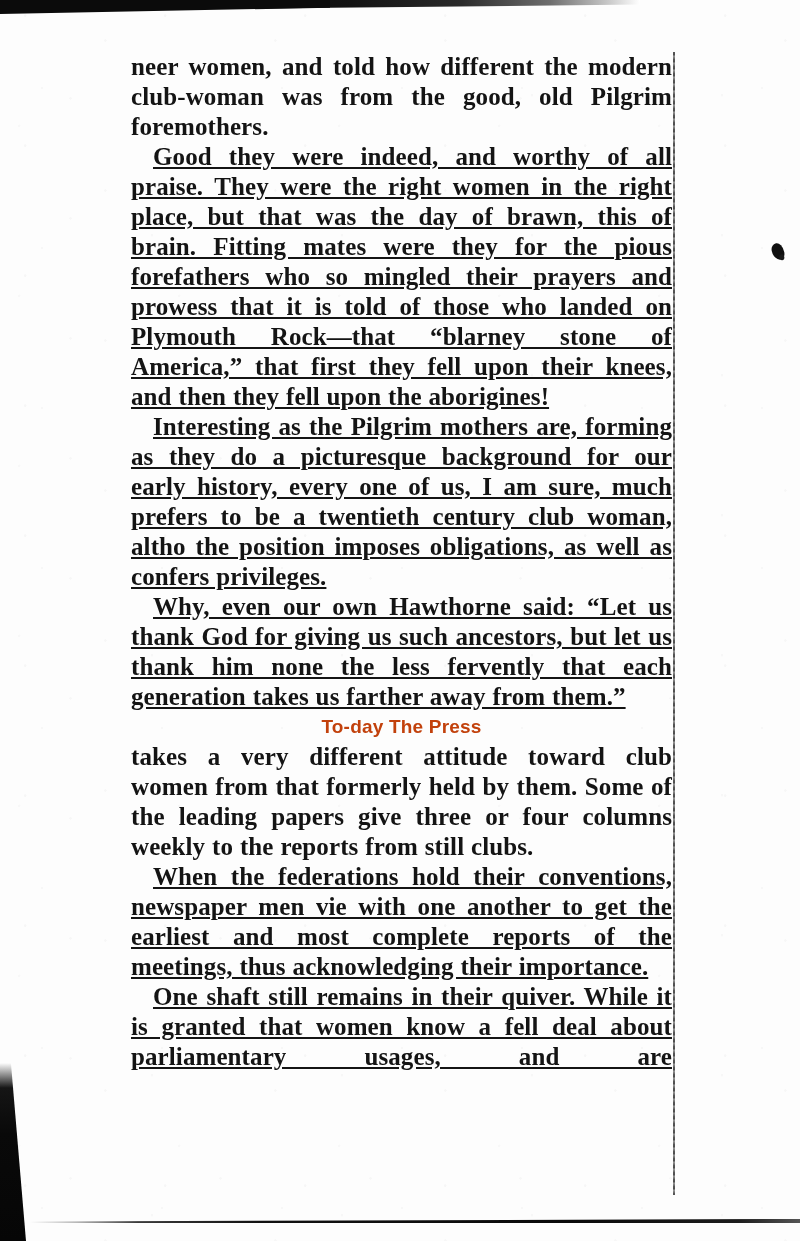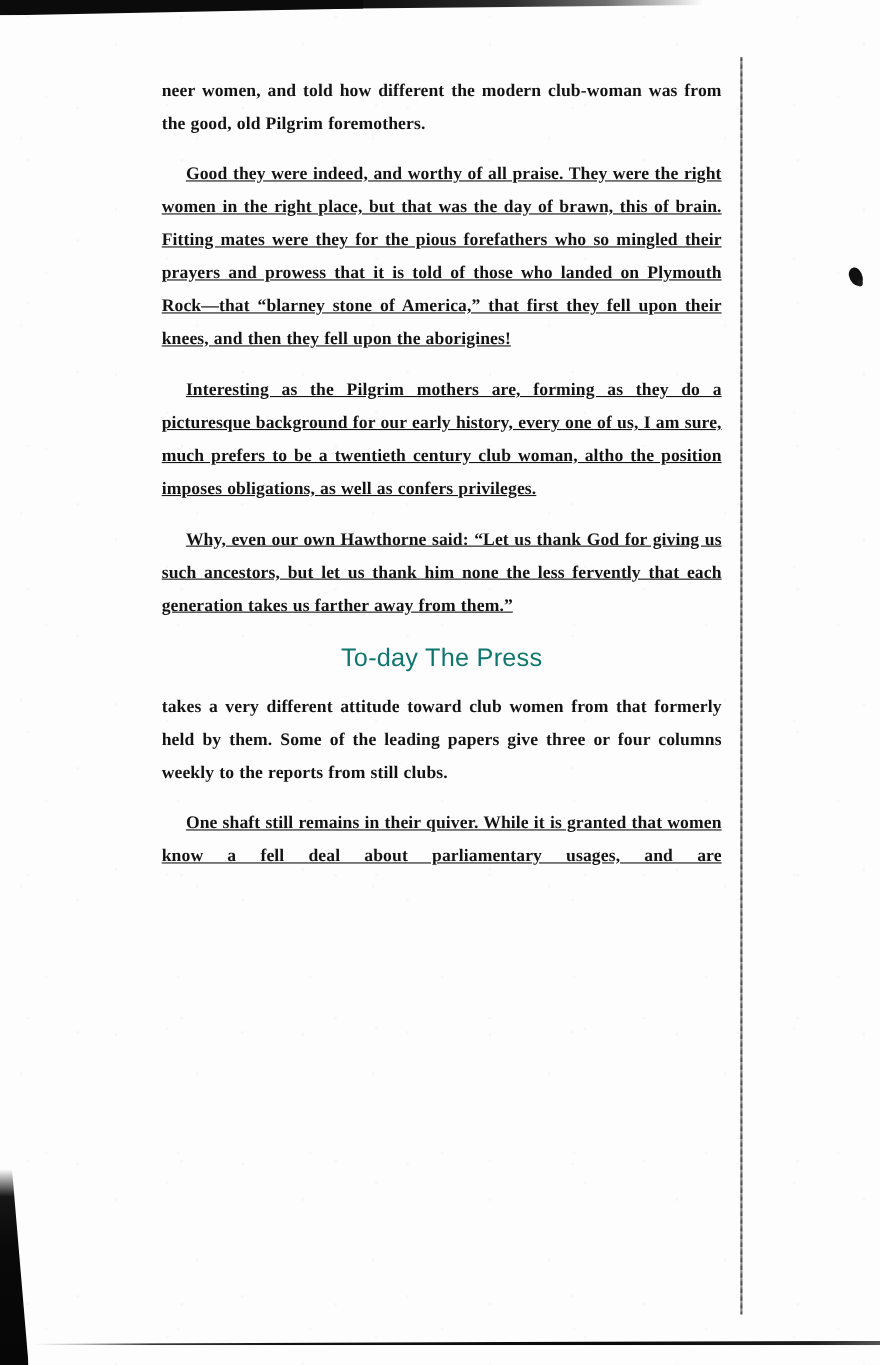--- a/index.html
+++ b/index.html
@@ -94,47 +94,47 @@
   }
 
   
   .column {
     position: absolute;
     left: 131px;
     top: 52px;
     width: 541px;
   }
   .para {
-    margin: 16px;
+    margin: 0;
     text-align: justify;
     text-align-last: left;
-    font-size: 16px;
+    font-size: 25px;
     line-height: 30px;
     letter-spacing: .1px;
     word-spacing: .5px;
     color: #141414;
     font-weight: 700;
     font-family: "Liberation Serif", "DejaVu Serif", serif;
     -webkit-font-smoothing: none;
   }
   .para.indent {
     text-indent: 22px;
     text-decoration: underline;
   }
   .para.last-justify {
     text-align-last: justify;
   }
   .subhead {
     margin: 0;
     text-align: center;
-    font-size: 23px;
+    font-size: 19px;
     line-height: 30px;
-    font-weight: 400;
+    font-weight: 700;
     letter-spacing: .2px;
-    color: #0f766e;
+    color: #c2410c;
     font-family: "Liberation Sans", "DejaVu Sans", sans-serif;
   }
 
   
   .scan-noise {
     position: absolute;
     inset: 0;
     pointer-events: none;
     background-image:
       radial-gradient(circle at 18% 12%, rgba(0,0,0,.035) 0 1px, transparent 1.5px),
@@ -165,20 +165,21 @@
     <p class="para indent">Good they were indeed, and worthy of all praise. They were the right women in the right place, but that was the day of brawn, this of brain. Fitting mates were they for the pious forefathers who so mingled their prayers and prowess that it is told of those who landed on Plymouth Rock—that “blarney stone of America,” that first they fell upon their knees, and then they fell upon the aborigines!</p>
 
     <p class="para indent">Interesting as the Pilgrim mothers are, forming as they do a picturesque background for our early history, every one of us, I am sure, much prefers to be a twentieth century club woman, altho the position imposes obligations, as well as confers privileges.</p>
 
     <p class="para indent">Why, even our own Hawthorne said: “Let us thank God for giving us such ancestors, but let us thank him none the less fervently that each generation takes us farther away from them.”</p>
 
     <p class="subhead">To-day The Press</p>
 
     <p class="para">takes a very different attitude toward club women from that formerly held by them. Some of the leading papers give three or four columns weekly to the reports from still clubs.</p>
 
+    <p class="para indent">When the federations hold their conventions, newspaper men vie with one another to get the earliest and most complete reports of the meetings, thus acknowledging their importance.</p>
 
     <p class="para indent last-justify">One shaft still remains in their quiver. While it is granted that women know a fell deal about parliamentary usages, and are</p>
 
   </div>
 
   <div class="artifact-ink-blot"></div>
   <div class="artifact-left-band"></div>
   <div class="artifact-bottom-line"></div>
 
   <div class="scan-noise"></div>

